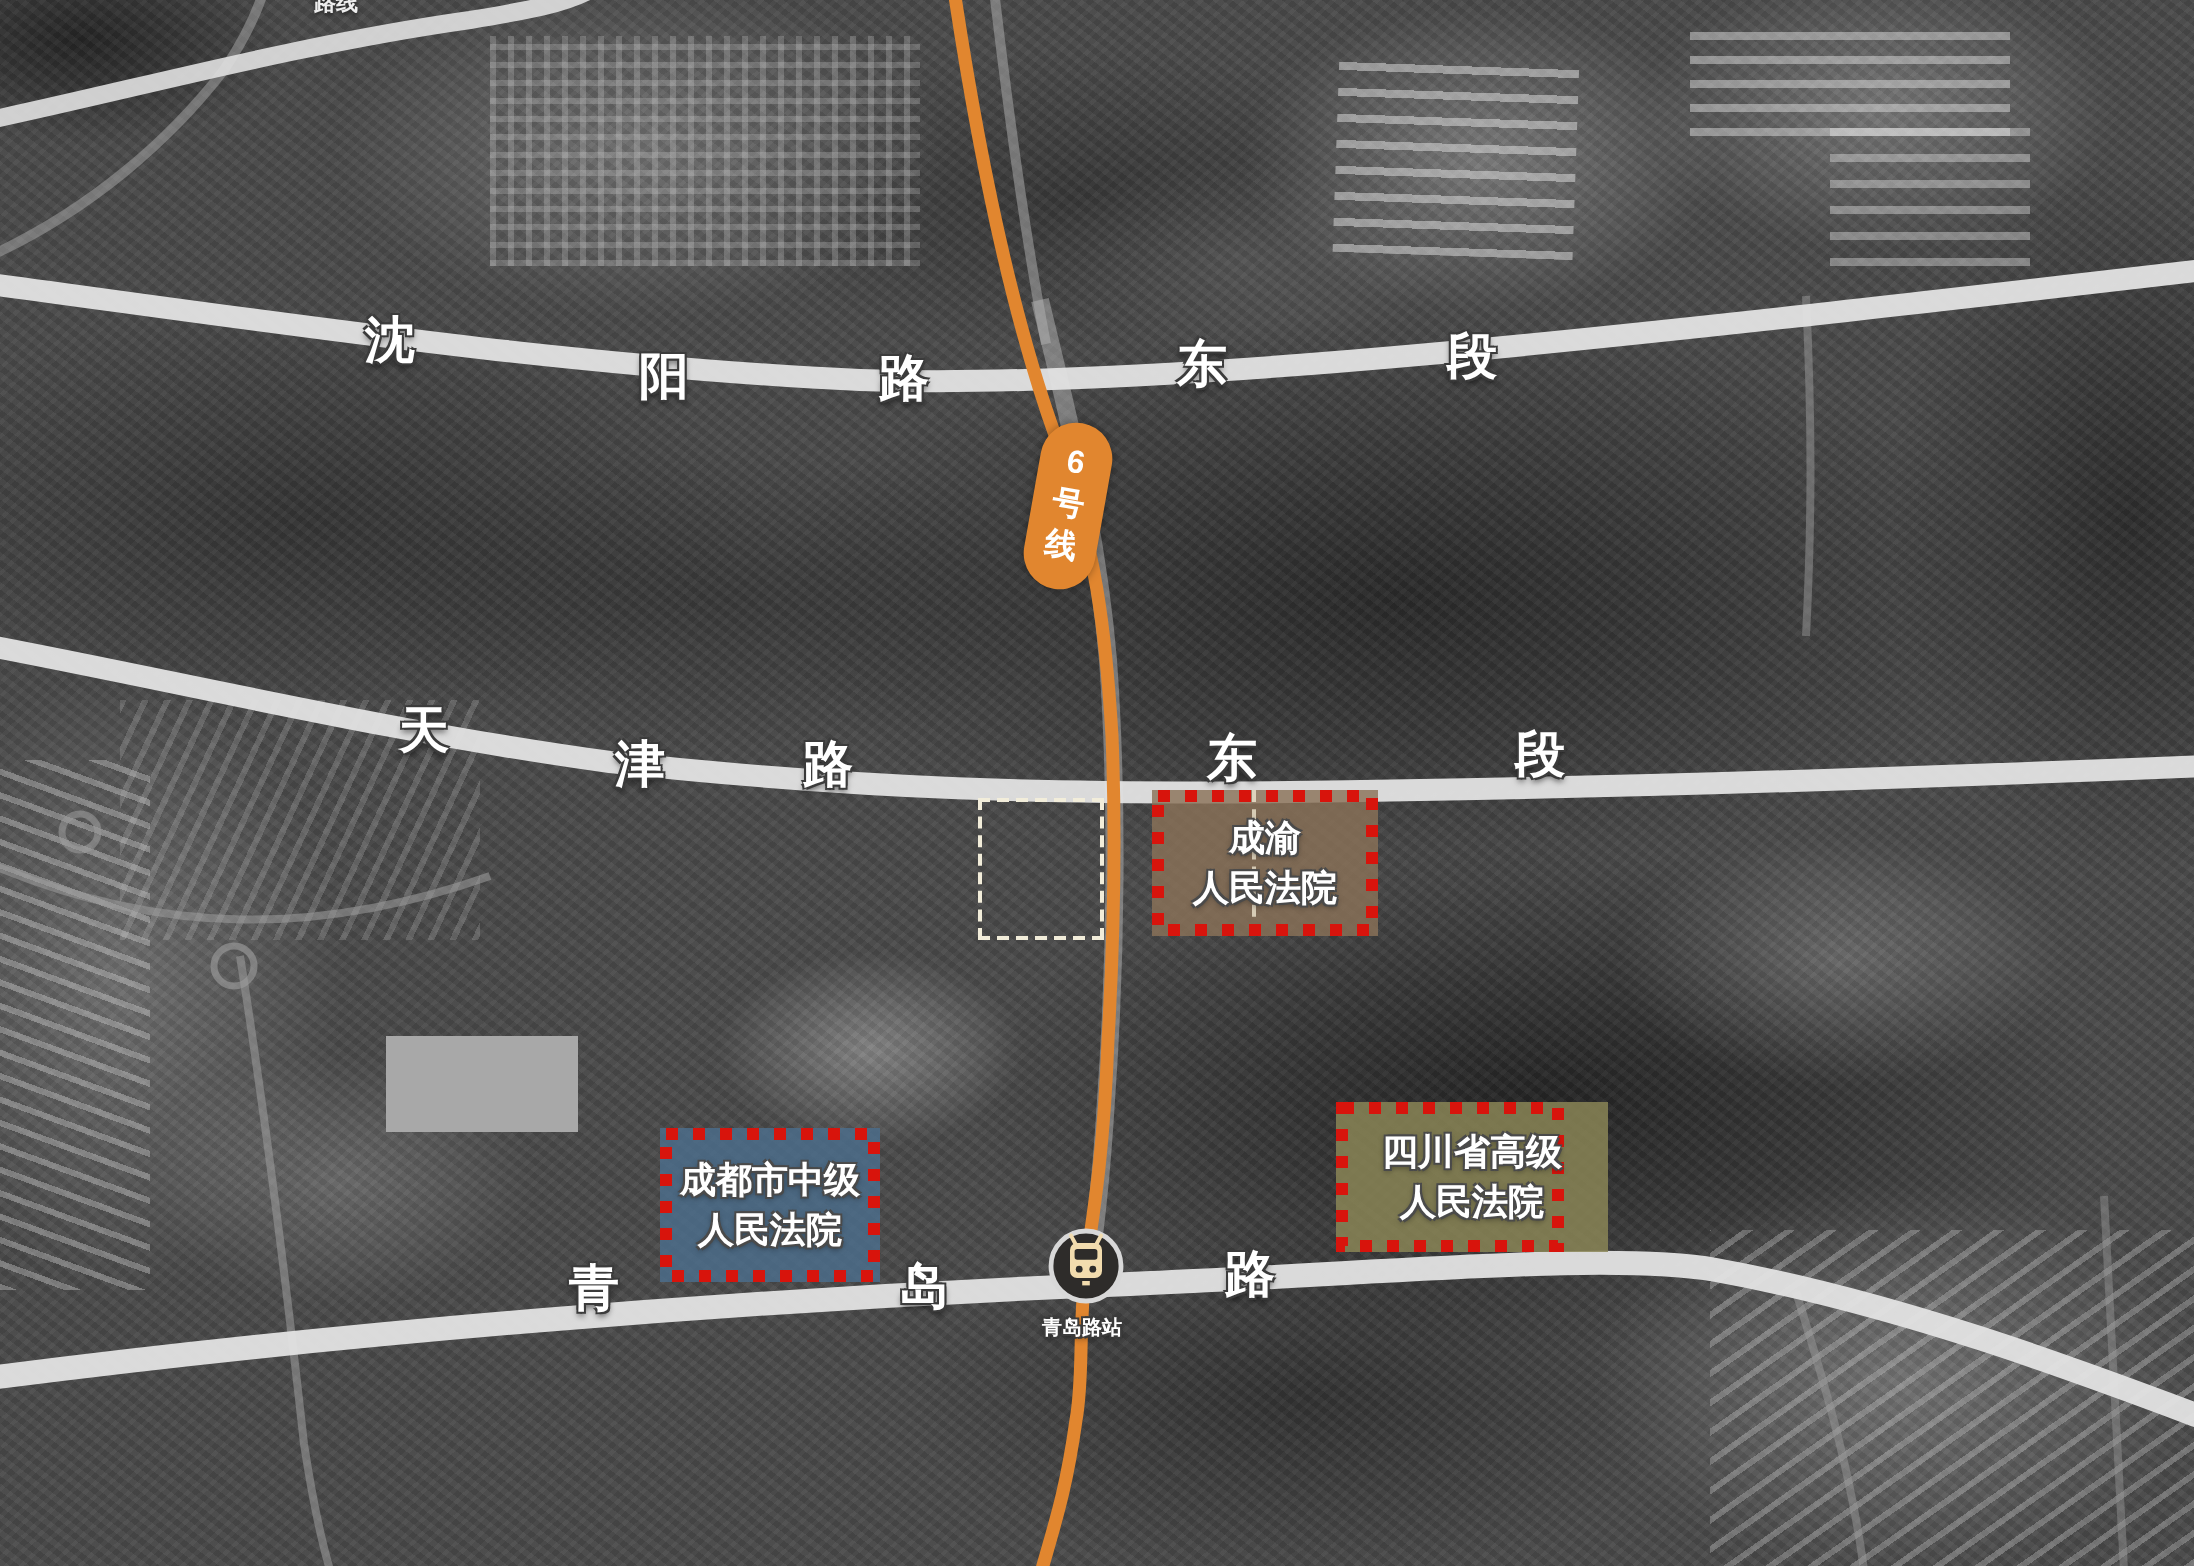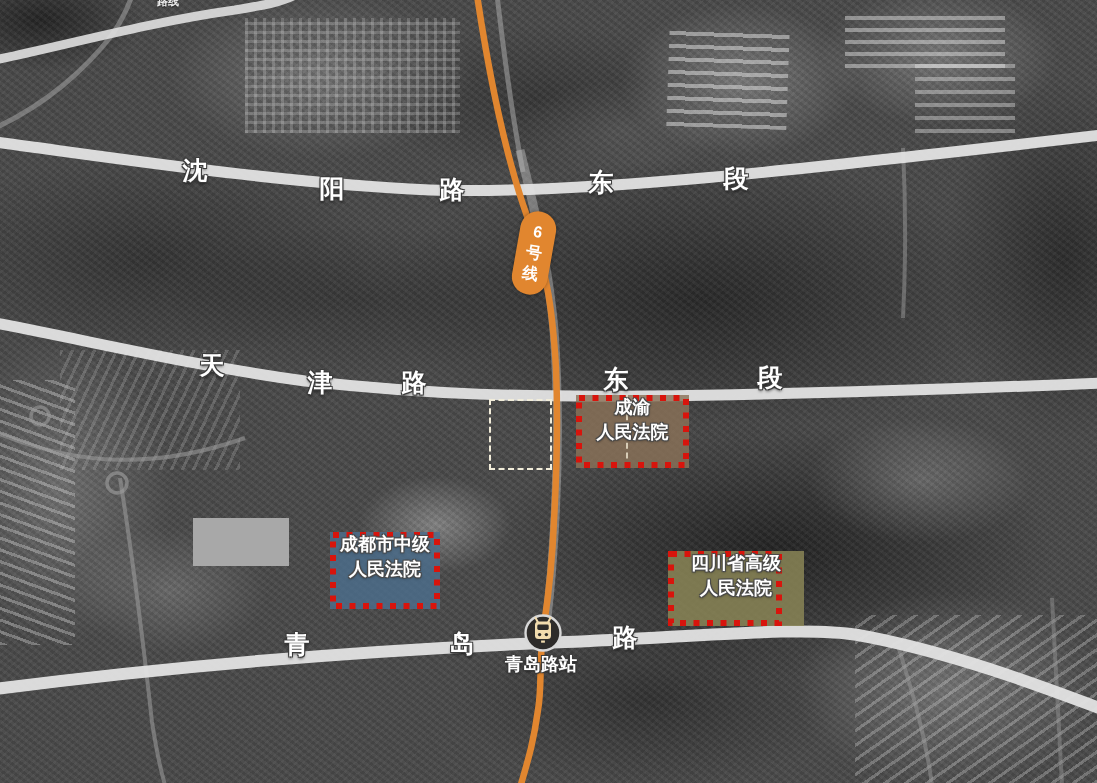--- a/index.html
+++ b/index.html
@@ -36,21 +36,21 @@
     text-shadow:-1px -1px 0 #3b3b3b,1px -1px 0 #3b3b3b,-1px 1px 0 #3b3b3b,1px 1px 0 #3b3b3b,0 2px 3px rgba(0,0,0,.65);
   }
   .partial-top{
     position:absolute;left:157px;top:-6px;font-size:11px;color:#eee;font-weight:bold;
     text-shadow:0 1px 2px #222;
   }
   .site-box{position:absolute;}
   .site-box .fill{position:absolute;inset:0;}
   .site-box svg{position:absolute;inset:0;overflow:visible;}
   .site-label{
-    position:absolute;inset:0;display:flex;flex-direction:column;align-items:center;
+    position:absolute;inset:0;display:flex;flex-direction:column;align-items:center;justify-content:center;
     color:#fff;font-weight:bold;font-size:18px;line-height:25px;white-space:nowrap;
     text-shadow:-1px -1px 0 #4a4a4a,1px -1px 0 #4a4a4a,-1px 1px 0 #4a4a4a,1px 1px 0 #4a4a4a,0 1px 3px rgba(0,0,0,.6);
   }
   .parcel-box{
     position:absolute;left:489px;top:399px;width:59px;height:67px;
     border:2px dashed #F2EDDA;
   }
   .parcel-label{
     position:absolute;left:452px;top:411px;width:80px;text-align:center;
     color:#fff;font-weight:bold;font-size:17px;line-height:25px;white-space:nowrap;
@@ -62,21 +62,21 @@
     position:absolute;left:534px;top:253px;width:36px;height:84px;
     transform:translate(-50%,-50%) rotate(10deg);
     background:#E1862F;border-radius:18px;
     display:flex;flex-direction:column;align-items:center;justify-content:center;gap:5px;
     color:#fff;font-weight:bold;font-size:16px;line-height:1;
     box-shadow:0 0 4px rgba(0,0,0,.35);
   }
   .station{position:absolute;left:523px;top:613px;width:40px;height:40px;}
   .station-label{
     position:absolute;left:541px;top:664px;transform:translate(-50%,-50%);
-    color:#fff;font-weight:bold;font-size:18px;white-space:nowrap;
+    color:#fff;font-weight:bold;font-size:10px;white-space:nowrap;
     text-shadow:-1px -1px 0 #3b3b3b,1px -1px 0 #3b3b3b,-1px 1px 0 #3b3b3b,1px 1px 0 #3b3b3b,0 1px 3px rgba(0,0,0,.7);
     font-family:Liberation Serif, serif;
   }
 </style>
 </head>
 <body>
 
 <div class="stage">
 
   <div class="tex" style="left:668px;top:28px;width:120px;height:100px;background:repeating-linear-gradient(0deg, rgba(225,225,225,.5) 0 4px, transparent 4px 13px);transform:rotate(2deg);"></div>
@@ -138,21 +138,21 @@
     <div class="inner-dash"></div>
     <svg width="113" height="73">
       <rect x="3" y="3" width="107" height="67" fill="none" stroke="#D8140C" stroke-width="6" stroke-dasharray="6 7.5"></rect>
     </svg>
     <div class="site-label">
       <div>成渝</div>
       <div>人民法院</div>
     </div>
   </div>
 
-  <div class="site-box" style="left:330px;top:532px;width:110px;height:77px;">
+  <div class="site-box" style="left:330px;top:564px;width:110px;height:77px;">
     <div class="fill" style="background:rgba(76,110,140,.82);"></div>
     <svg width="110" height="77">
       <rect x="3" y="3" width="104" height="71" fill="none" stroke="#D8140C" stroke-width="6" stroke-dasharray="6 7.5"></rect>
     </svg>
     <div class="site-label">
       <div>成都市中级</div>
       <div>人民法院</div>
     </div>
   </div>
 

